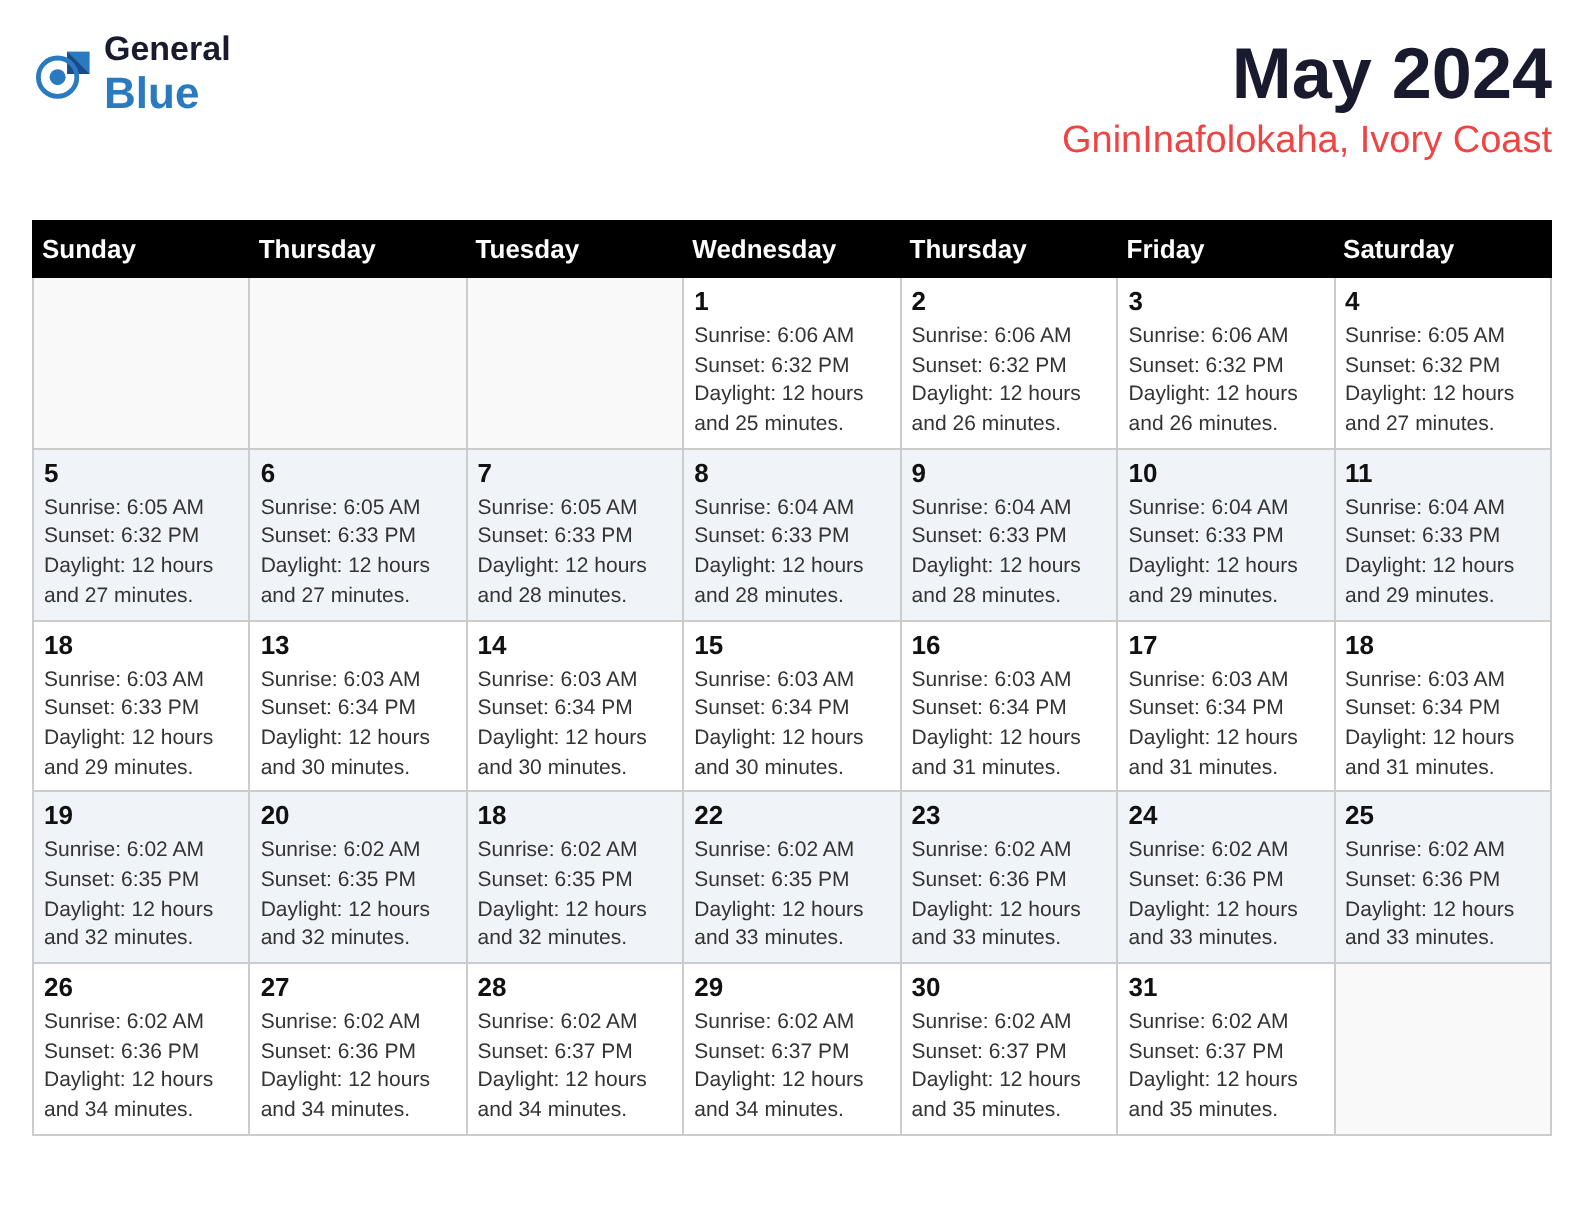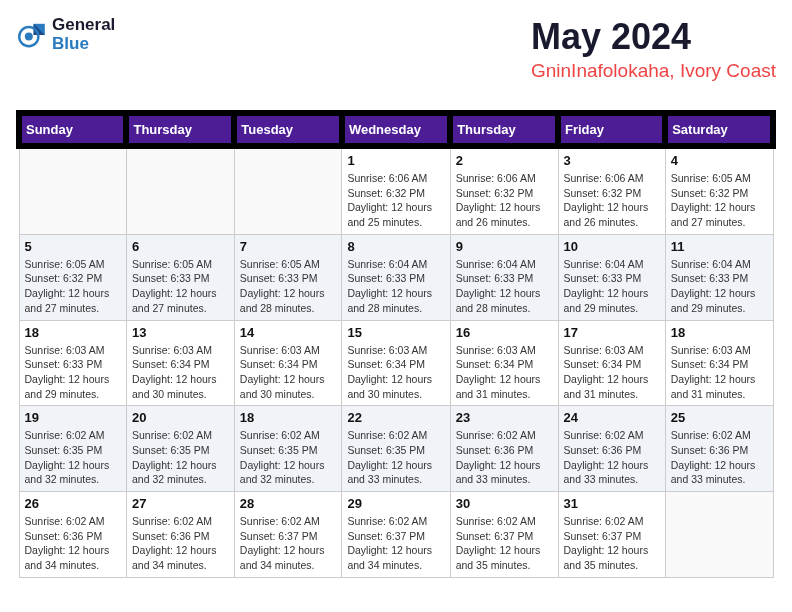--- a/index.html
+++ b/index.html
@@ -19,44 +19,45 @@
     .logo {
       display: flex;
       align-items: center;
       gap: 4px;
     }
     .logo-icon {
       width: 32px;
       height: 32px;
     }
     .title-block {
+      text-align: right;
     }
     .month-year {
       font-size: 36px;
       font-weight: bold;
       color: #1a1a2e;
     }
     .location {
       font-size: 19px;
       color: #ef4444;
       margin-top: 2px;
     }
     .calendar {
       width: 100%;
       border-collapse: collapse;
       font-size: 11px;
     }
     .calendar thead tr th {
-      background: #4c1d95;
+      background: #000000;
       color: #fff;
       padding: 6px 4px;
       text-align: left;
       font-size: 13px;
       font-weight: bold;
-      border: 6px solid #000000;
+      border: 1px solid #000000;
     }
     .calendar tbody tr td {
       border: 1px solid #ccc;
       vertical-align: top;
       padding: 4px 5px;
       width: 109px;
       min-height: 70px;
       background: #fff;
     }
     .calendar tbody tr:nth-child(even) td {
@@ -86,21 +87,21 @@
       <rect x="0" y="0" width="40" height="40" fill="white"></rect>
       <polygon points="22,6 36,6 36,20 22,20" fill="#2a7abf"></polygon>
       <polygon points="22,6 36,20 22,20" fill="#1a4a8a"></polygon>
       <circle cx="16" cy="22" r="12" fill="none" stroke="#2a7abf" stroke-width="3"></circle>
       <circle cx="16" cy="22" r="5" fill="#2a7abf"></circle>
     </svg>
     <div>
       <div style="font-size:17px;font-weight:bold;color:#1a1a2e;line-height:1.1">
         <span style="color:#1a1a2e">General</span>
       </div>
-      <div style="font-size:17px;font-weight:bold;color:#2a7abf;line-height:1.1">Blue</div>
+      <div style="font-size:22px;font-weight:bold;color:#2a7abf;line-height:1.1">Blue</div>
     </div>
   </div>
   <div class="title-block">
     <div class="month-year">May 2024</div>
     <div class="location">GninInafolokaha, Ivory Coast</div>
   </div>
 </div>
 
 <table class="calendar">
   <thead>

